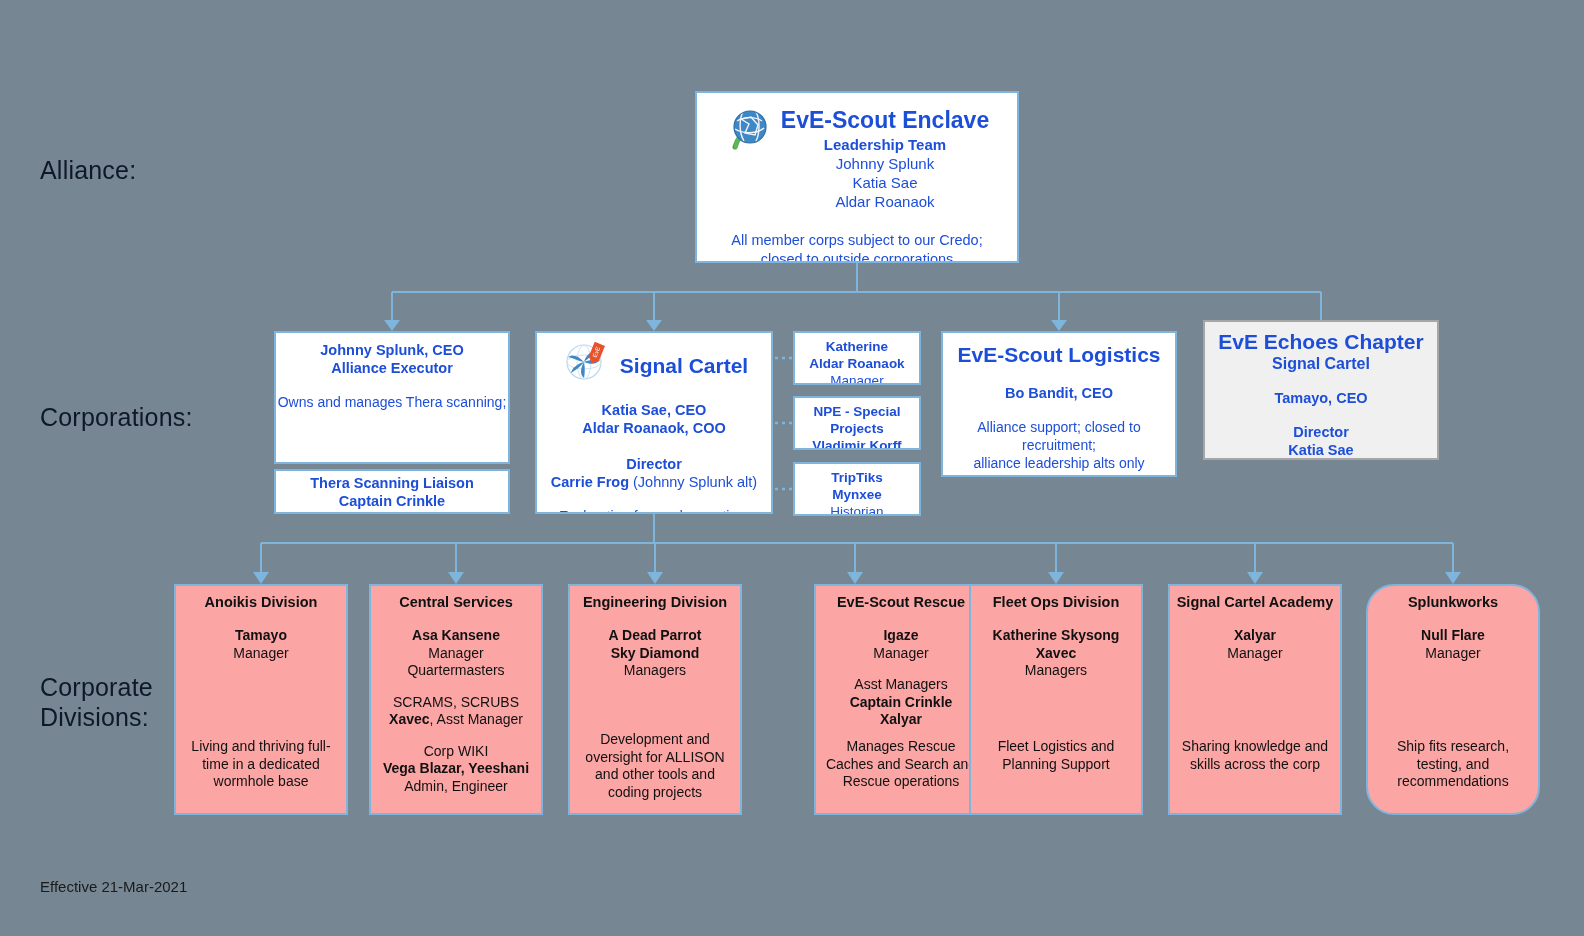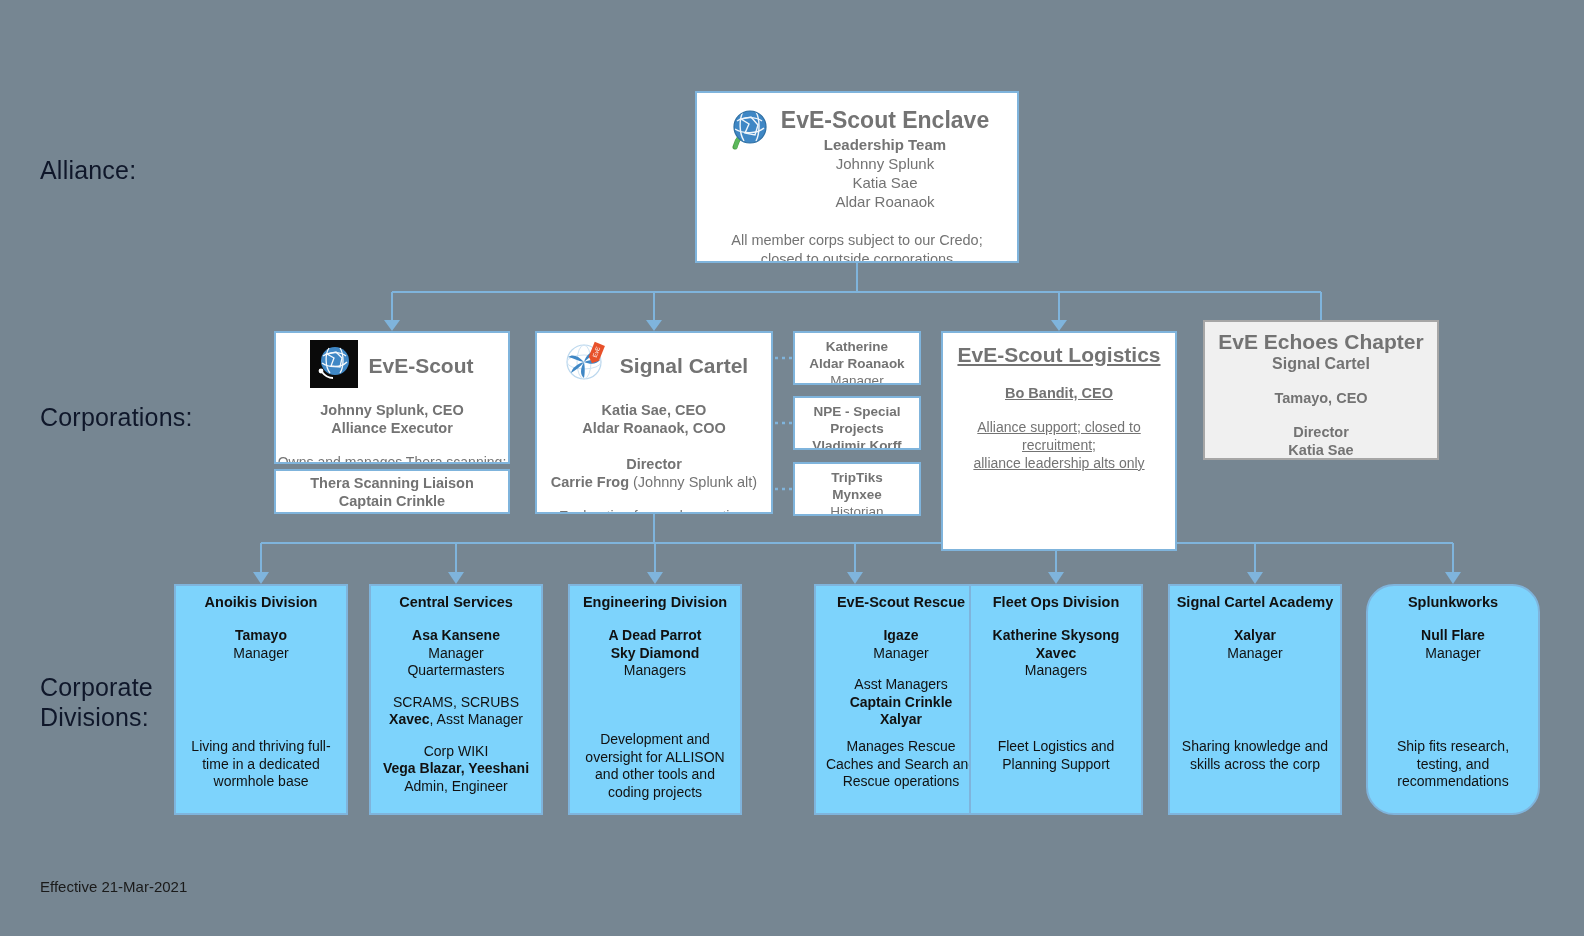--- a/index.html
+++ b/index.html
@@ -30,21 +30,21 @@
     font-weight:400;
   }
 
   
   .box{
     position:absolute;
     background:#ffffff;
     border:2px solid #7fb4dc;
     box-sizing:border-box;
     text-align:center;
-    color:#737373;
+    color:#1d4ed8;
     font-size:14.5px;
     line-height:17.5px;
     overflow:hidden;
   }
   .box.grey{
     background:#f0f0f0;
     border:2px solid #a6a6a6;
   }
   .bold{font-weight:bold;}
   .reg{font-weight:400;}
@@ -63,21 +63,21 @@
     font-size:23px;font-weight:bold;line-height:27px;
   }
   #alliance-box .sub{font-size:15px;font-weight:bold;line-height:19px;margin-top:1px;}
   #alliance-box .name{font-size:15px;font-weight:400;line-height:19px;}
   #alliance-box .note{font-size:14.5px;line-height:19px;margin-top:20px;}
 
   
   #evescout-box{left:274px;top:331px;width:236px;height:133px;}
   #evescout-sub-box{left:274px;top:469px;width:236px;height:45px;}
   #signalcartel-box{left:535px;top:331px;width:238px;height:183px;}
-  #logistics-box{left:941px;top:331px;width:236px;height:220px;text-decoration:underline;}
+  #logistics-box{left:941px;top:331px;width:236px;height:146px;}
   #echoes-box{left:1203px;top:320px;width:236px;height:140px;}
 
   #recruiters-box{left:793px;top:331px;width:128px;height:54px;}
   #npe-box{left:793px;top:396px;width:128px;height:54px;}
   #triptiks-box{left:793px;top:462px;width:128px;height:54px;}
   .mini{font-size:13.5px;line-height:17px;padding-top:5px;}
 
   .corp-head{
     display:flex;align-items:center;justify-content:center;gap:10px;
     margin-top:7px;
@@ -89,21 +89,21 @@
   #logistics-box .corp-title{margin-top:10px;}
   #echoes-box .corp-title{margin-top:8px;}
   #echoes-box .corp-title2{font-size:16px;font-weight:bold;line-height:19px;}
 
   
   .logo{flex:0 0 auto;display:block;}
 
   
   .div-box{
     position:absolute;top:584px;width:174px;height:231px;
-    background:#7dd3fc;border:2px solid #7fb4dc;box-sizing:border-box;
+    background:#fca5a5;border:2px solid #7fb4dc;box-sizing:border-box;
     text-align:center;color:#111;overflow:hidden;
   }
   .div-box .d-title{font-size:14.5px;font-weight:bold;line-height:18px;margin-top:7px;}
   .div-box .d-people{font-size:14px;line-height:17.5px;margin-top:16px;}
   .div-box .d-note{font-size:14px;line-height:17.5px;position:absolute;left:8px;right:8px;top:152px;}
 
   
   #lines{position:absolute;left:0;top:0;width:1584px;height:936px;}
 </style>
 </head>
@@ -186,38 +186,20 @@
         <div class="name">Aldar Roanaok</div>
       </span>
     </div>
     <div class="note">
       <div>All member corps subject to our Credo;</div>
       <div>closed to outside corporations</div>
     </div>
   </div>
 
   <div class="box" id="evescout-box">
-    <div class="corp-head">
-      <span class="logo">
-        <svg width="48" height="48" viewBox="0 0 48 48">
-          <rect x="0" y="0" width="48" height="48" fill="#0a0a0a"></rect>
-          <circle cx="25" cy="21" r="14" fill="#3f87c5"></circle>
-          <g stroke="#ffffff" stroke-width="1.3" fill="none" opacity=".95">
-            <path d="M13 16 C19 12 30 11 36 16"></path>
-            <path d="M12 23 C19 28 31 28 37 22"></path>
-            <path d="M19 8 C15 14 15 27 20 33"></path>
-            <path d="M30 8 C34 14 34 27 30 33"></path>
-            <path d="M17 14 L24 18 L21 26 L30 27 L32 18 L26 12 Z"></path>
-          </g>
-          <path d="M12 32 C15 36 19 38 23 38" stroke="#ffffff" stroke-width="2" fill="none"></path>
-          <circle cx="11" cy="31" r="2.4" fill="#ffffff"></circle>
-        </svg>
-      </span>
-      <span class="corp-title">EvE-Scout</span>
-    </div>
     <div class="corp-people">
       <div>Johnny Splunk, CEO</div>
       <div>Alliance Executor</div>
     </div>
     <div class="corp-note">
       <div>Owns and manages Thera scanning;</div>
 
     </div>
   </div>
 

